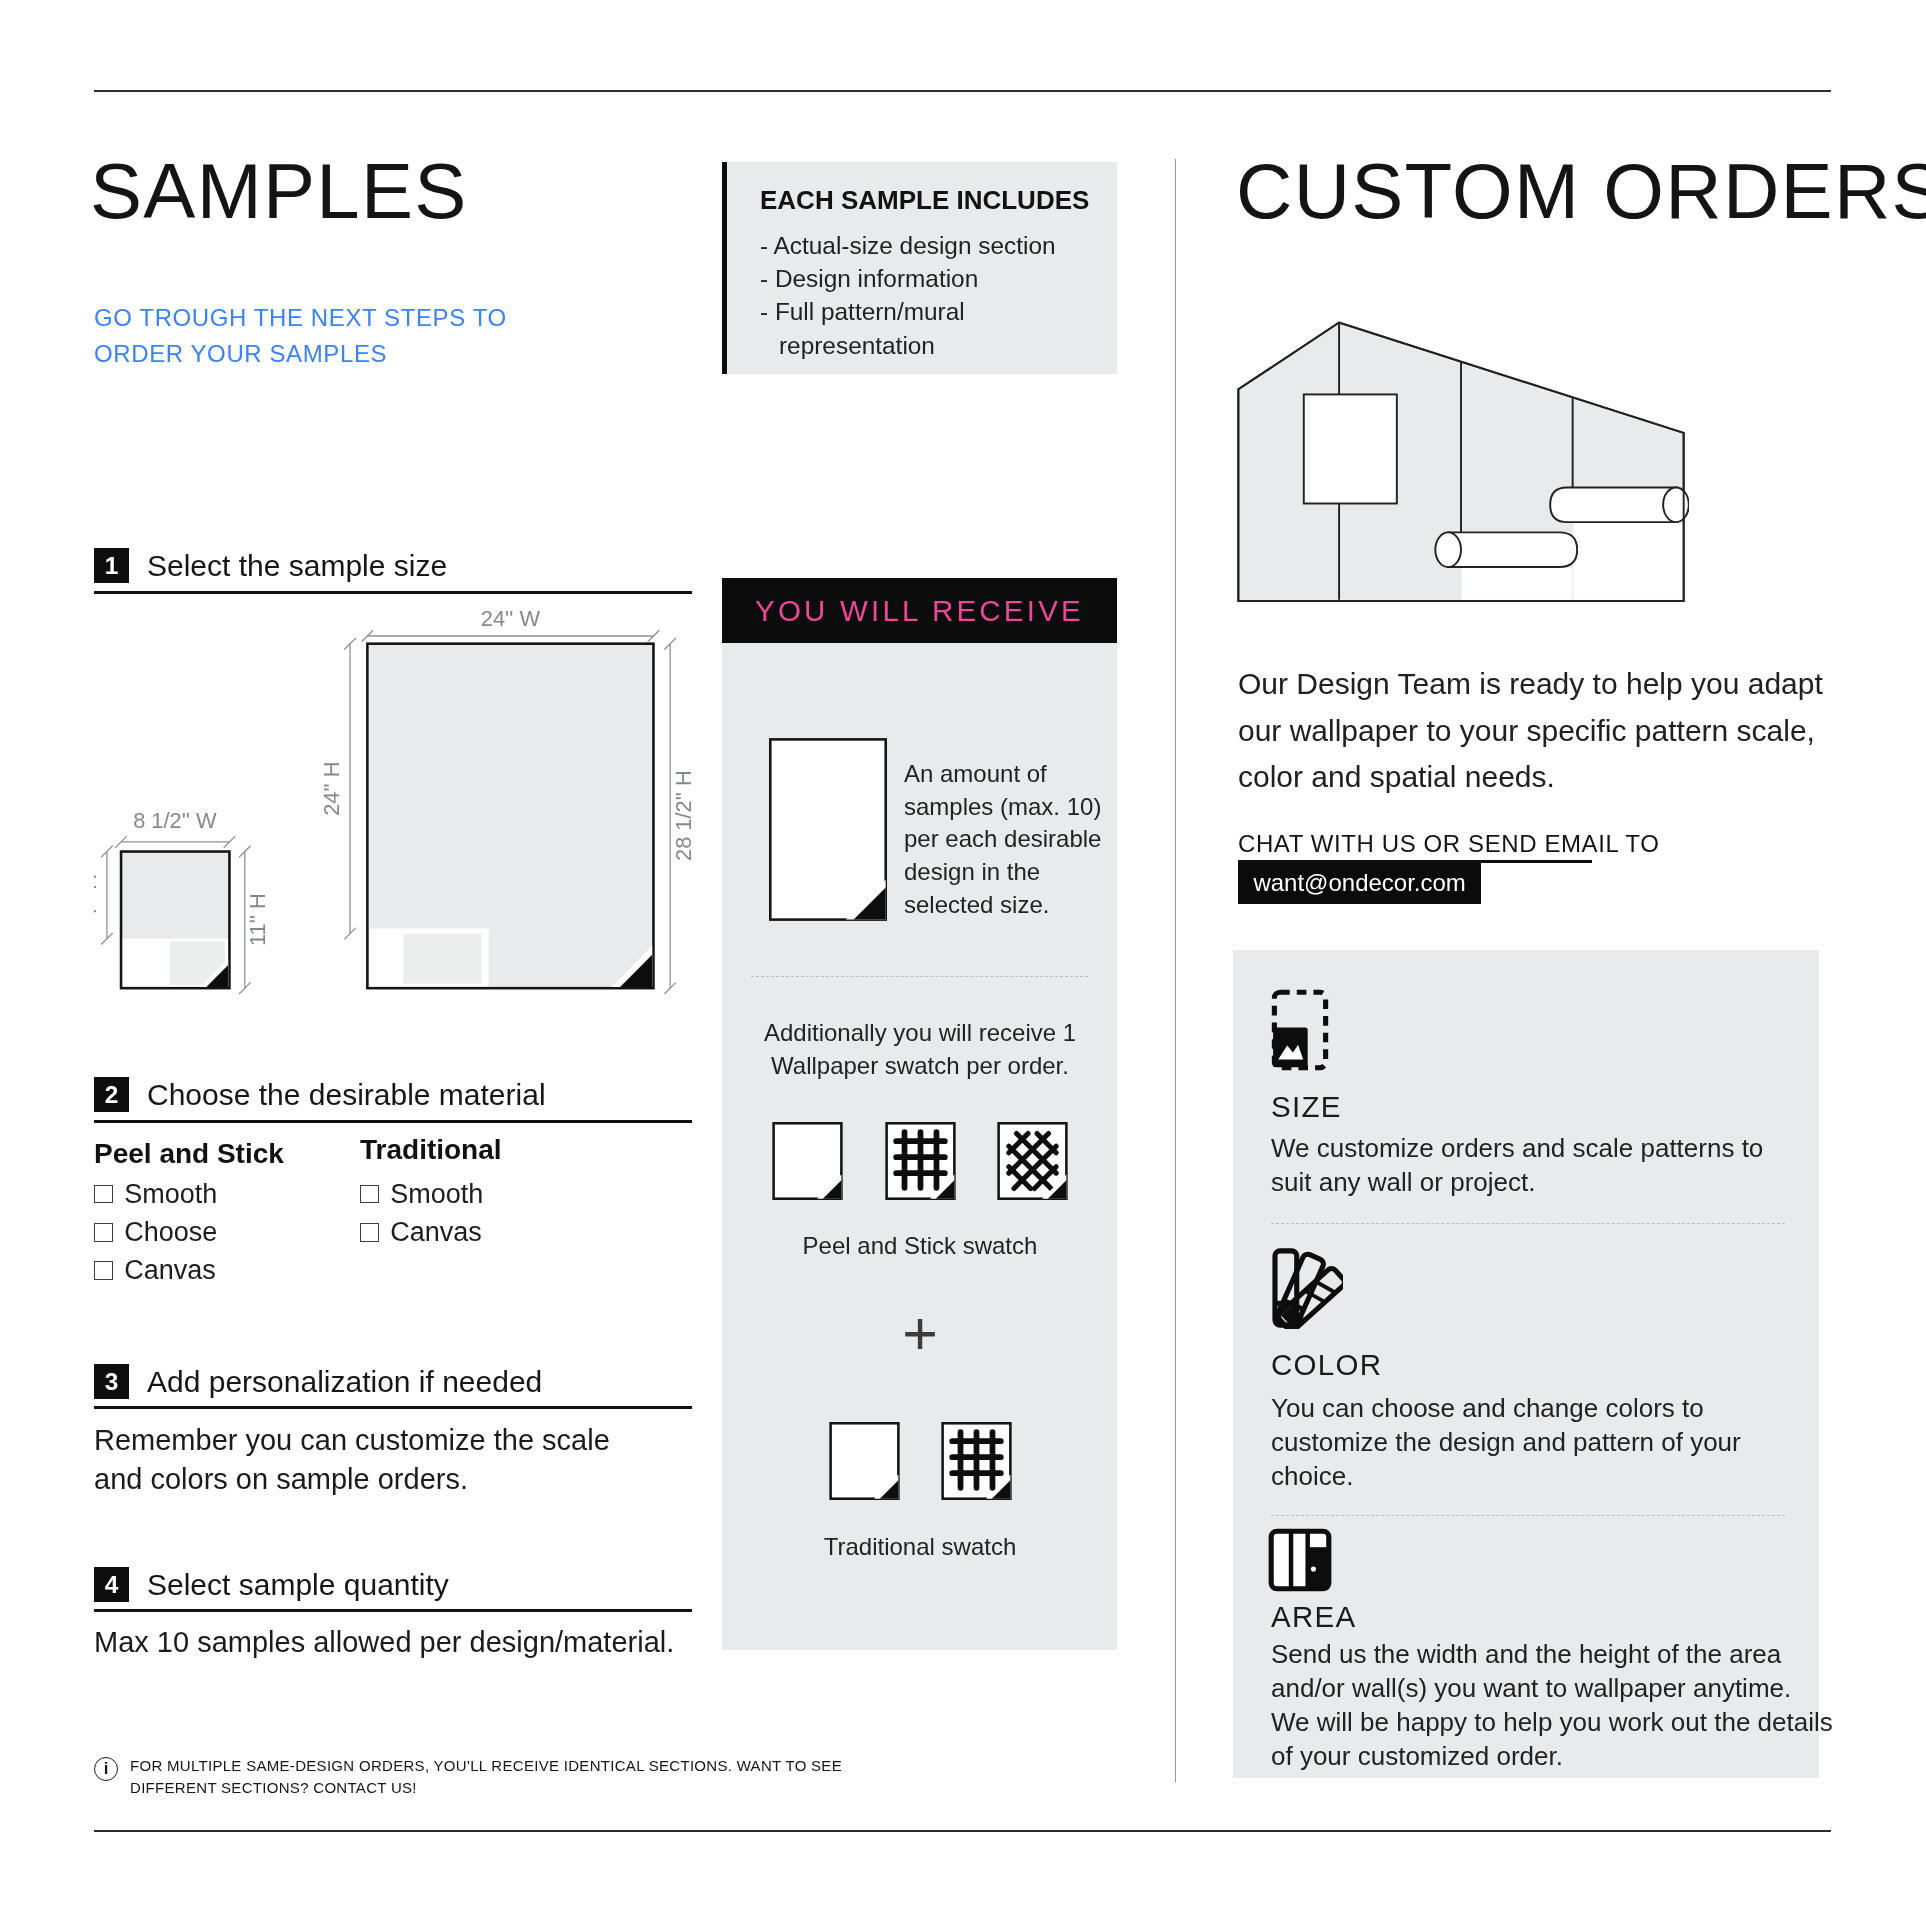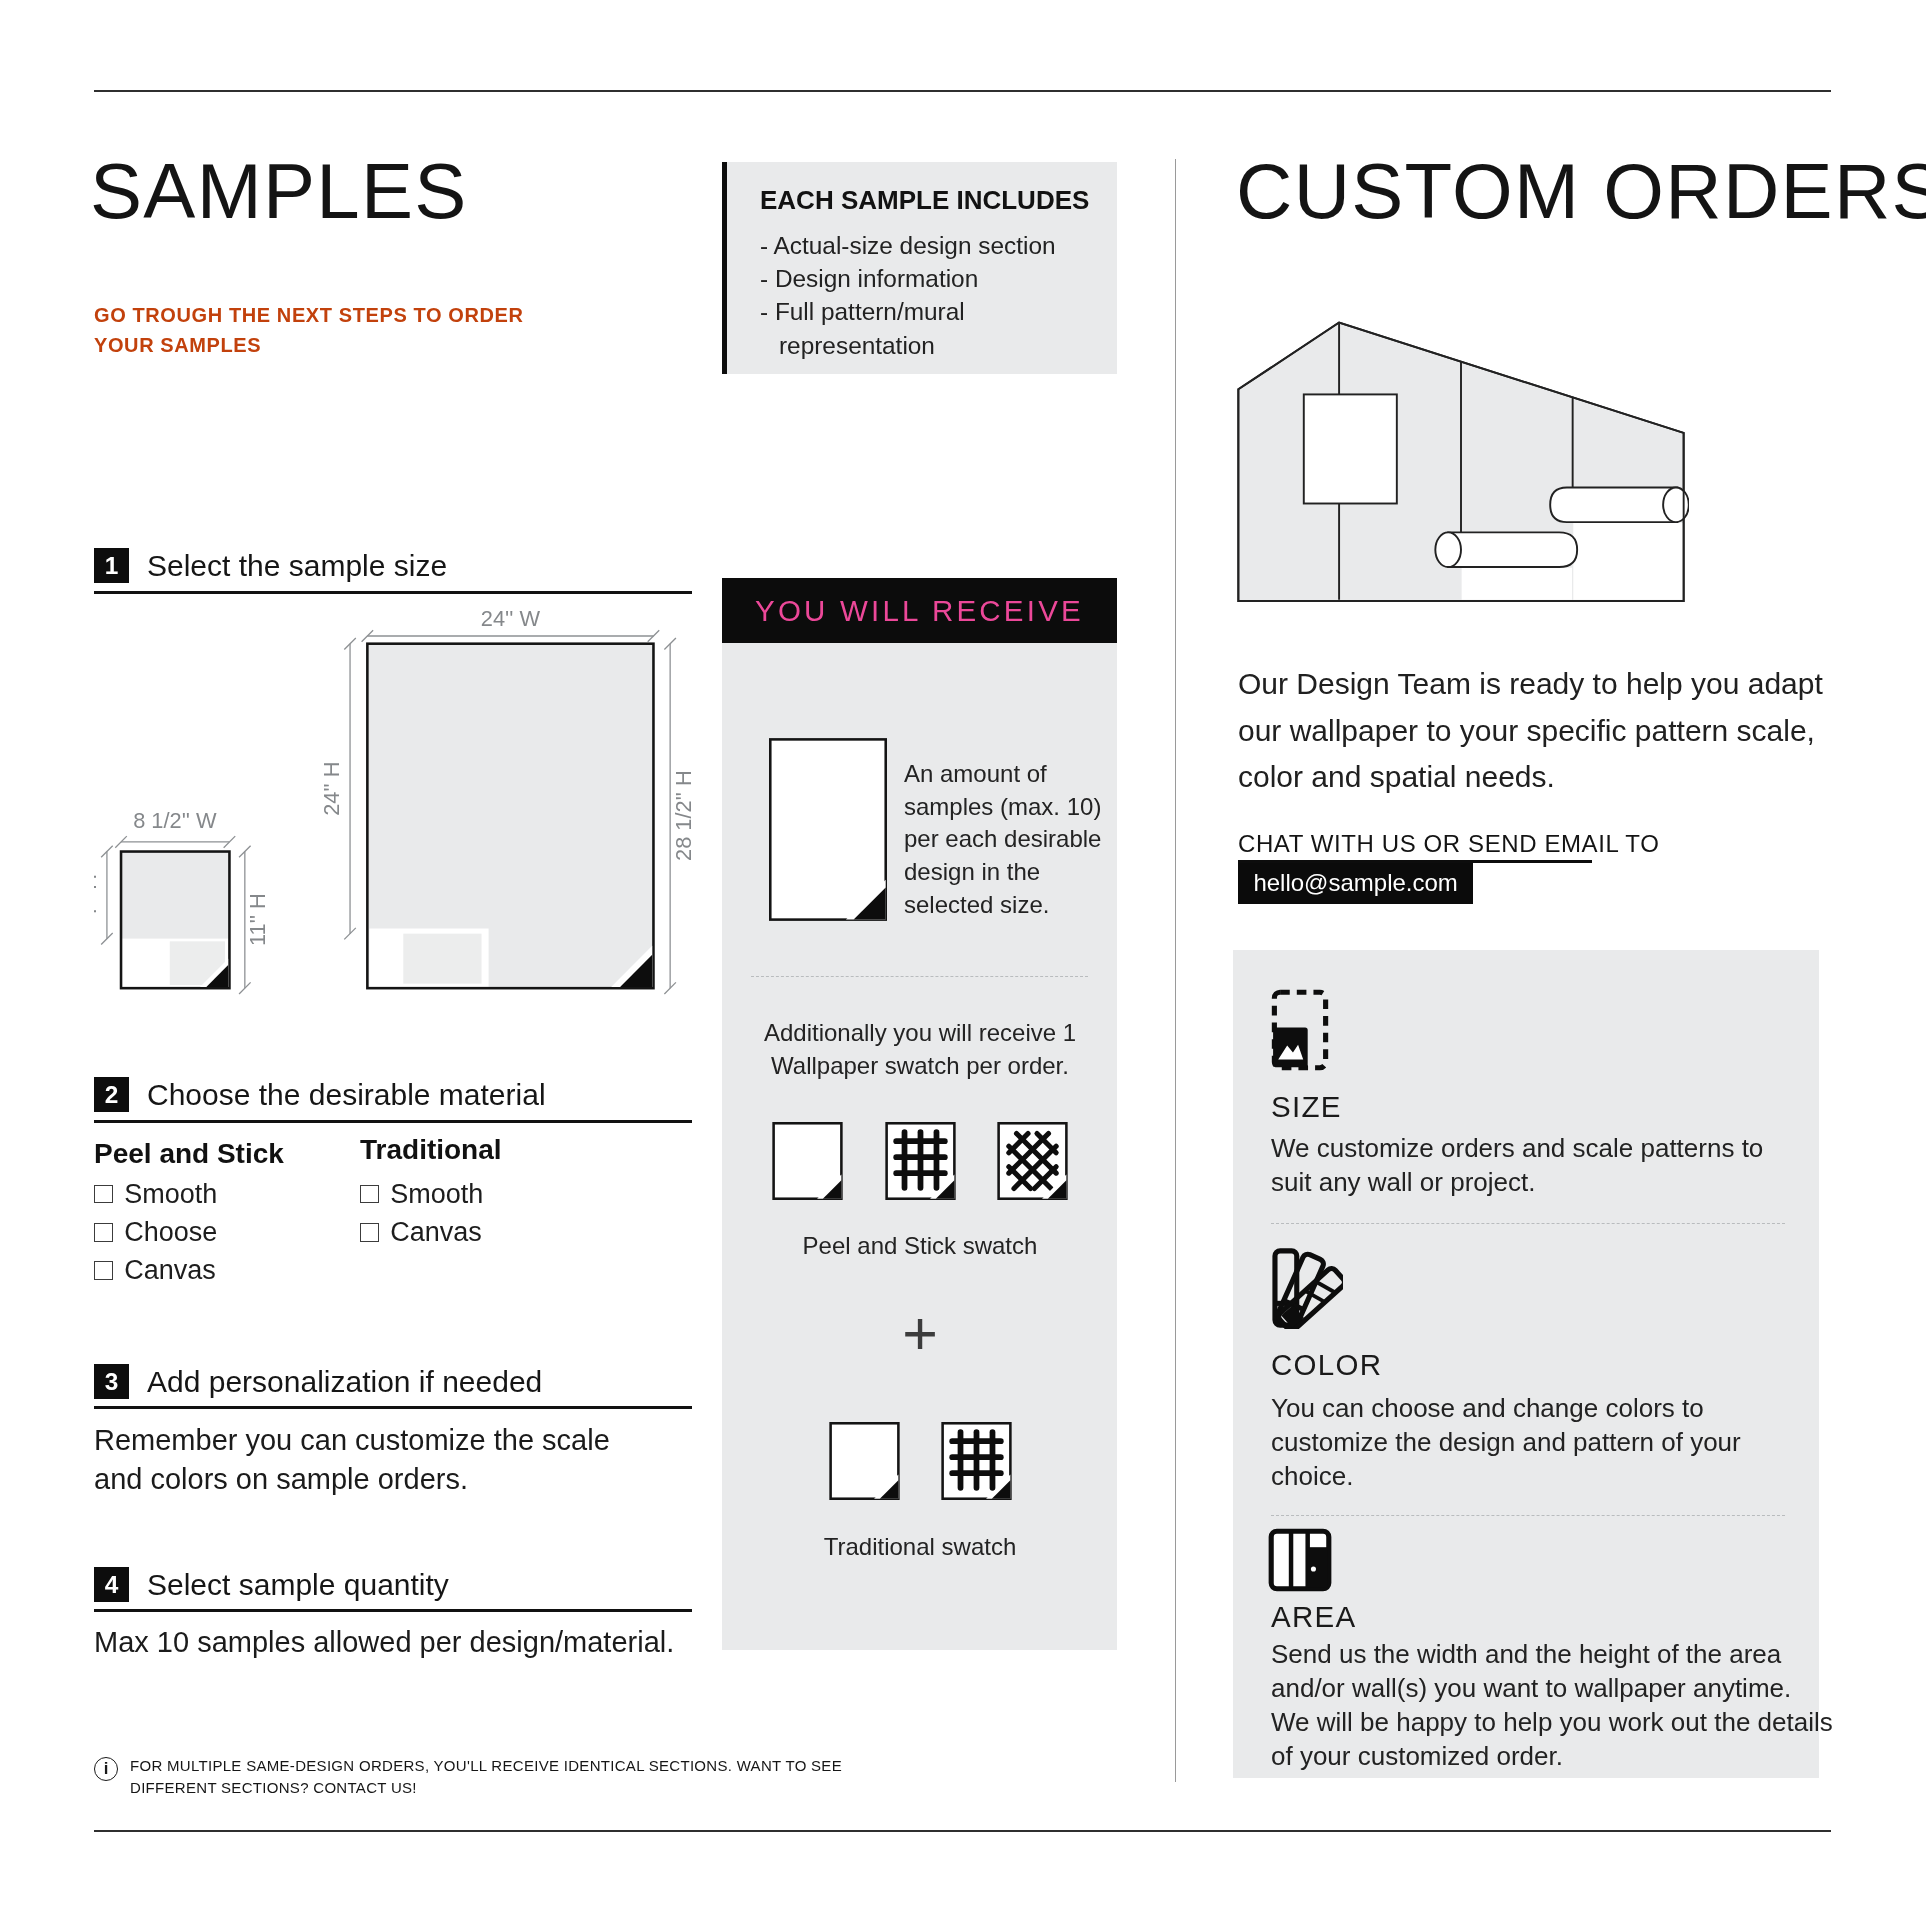--- a/index.html
+++ b/index.html
@@ -2,21 +2,21 @@
 <html style="font-size:10.3px"><head>
 <meta charset="utf-8">
 <style>
   html,body{margin:0;padding:0;background:#fff;}
   #canvas{position:relative;width:1926px;height:1926px;background:#ffffff;overflow:hidden;
           font-family:"Liberation Sans",sans-serif;color:#1d1d1d;}
   .abs{position:absolute;}
   .rule{background:#2f2f2f;height:1.9px;}
   .vrule{background:#9a9a9a;width:1.3px;}
   .h1{font-size:78px;font-weight:300;letter-spacing:1.3px;color:#141414;white-space:nowrap;}
-  .subtitle{font-size:20px;letter-spacing:0.6px;line-height:1.5;color:#c2410c;font-weight:bold;}
+  .subtitle{font-size:24px;letter-spacing:0.6px;line-height:1.5;color:#3b82f6;}
   .includes-box{background:#e9eaeb;border-left:5.8px solid #0d0d0d;box-sizing:border-box;}
   .includes-title{font-size:26px;font-weight:bold;color:#121212;margin:0 0 13px 0;}
   .includes-item{font-size:24.4px;line-height:1.36;color:#222;padding-left:19px;text-indent:-19px;}
   .step-num{width:35px;height:35px;background:#0d0d0d;color:#fff;font-size:24.4px;font-weight:bold;
             display:flex;align-items:center;justify-content:center;}
   .step-label{font-size:30px;color:#161616;line-height:35px;white-space:nowrap;}
   .mat-title{font-size:28px;font-weight:bold;color:#111;}
   .opt-row{display:flex;align-items:center;margin-bottom:10.3px;height:28px;}
   .checkbox{width:18.6px;height:18.6px;border:1.9px solid #3c3c3c;background:#fff;display:inline-block;
             box-sizing:border-box;margin-right:11.6px;flex:0 0 auto;}
@@ -253,21 +253,21 @@
     <path d="M692,275 L520,275 Q494,275 494,302 Q494,329 520,329 L692,329 Z" fill="#fff" stroke="#222" stroke-width="3"></path>
     <ellipse cx="690" cy="302" rx="20" ry="27" fill="#fff" stroke="#222" stroke-width="3"></ellipse>
     <path d="M165,18 L8,122 L8,452 L702,452 L702,190 Z" fill="none" stroke="#222" stroke-width="3"></path>
   </svg>
 
   <div class="abs intro" style="left:1238px;top:661px;width:610px;">Our Design Team is ready to help you adapt our wallpaper to your specific pattern scale, color and spatial needs.</div>
 
   <div class="abs chat" style="left:1238px;top:830px;">CHAT WITH US OR SEND EMAIL TO</div>
   <div class="abs" style="left:1238px;top:860px;width:354px;height:2.6px;background:#0d0d0d;"></div>
   <div class="abs" style="left:1238px;top:863px;">
-    <span class="email-badge">hello@sample.com</span>
+    <span class="email-badge">want@ondecor.com</span>
   </div>
 
   <div class="abs gray-panel" style="left:1233px;top:950px;width:586px;height:828px;"></div>
 
   <svg class="abs" style="left:1271px;top:989px;" width="58" height="82" viewBox="0 0 90 128">
     <rect x="5" y="5" width="80" height="118" rx="9" fill="none" stroke="#0d0d0d" stroke-width="8" stroke-dasharray="15 11"></rect>
     <rect x="3" y="60" width="54" height="62" rx="4" fill="#0d0d0d"></rect>
     <polygon points="11,110 25,88 34,99 42,87 50,110" fill="#ffffff"></polygon>
   </svg>
   <div class="abs sec-label" style="left:1271px;top:1090px;">SIZE</div>

